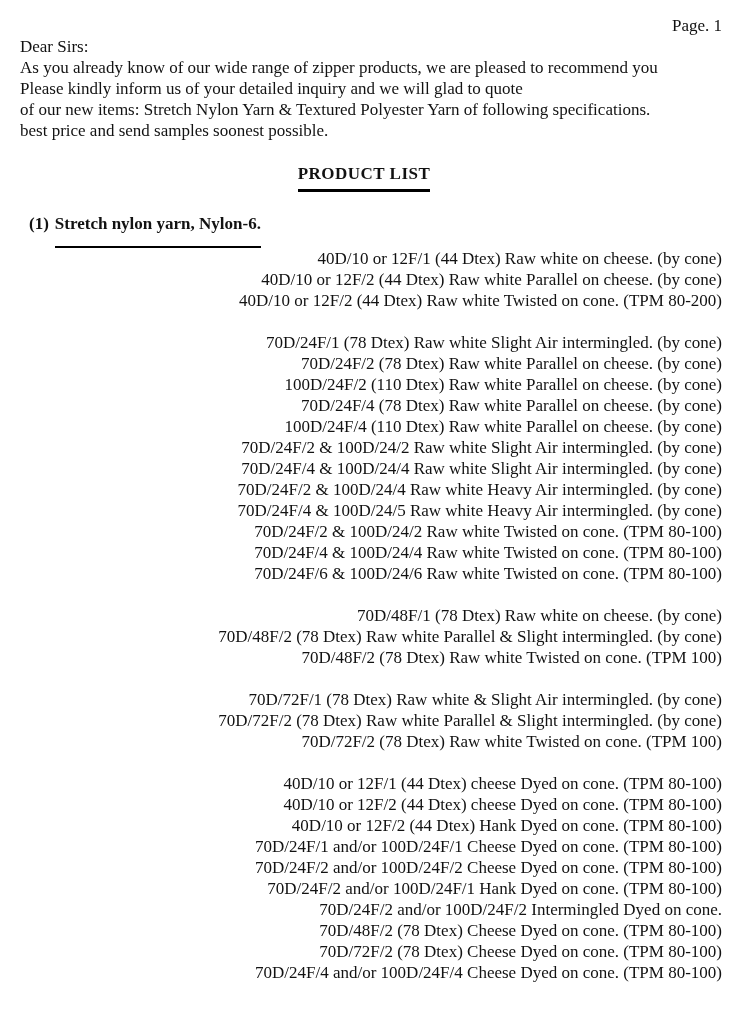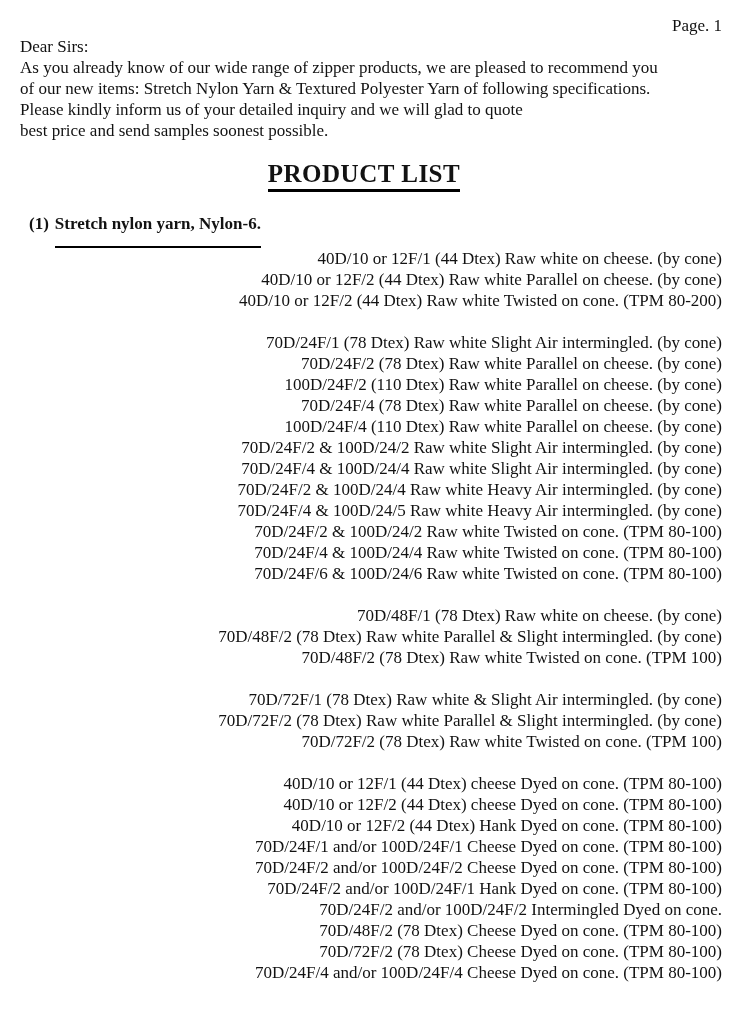--- a/index.html
+++ b/index.html
@@ -26,21 +26,21 @@
   }
   .salutation {
     white-space: nowrap;
   }
   .intro-line {
     white-space: nowrap;
   }
   .doc-title {
     margin: 18px 14px 0 0;
     text-align: center;
-    font-size: 25px;
+    font-size: 17px;
     line-height: 29px;
     font-weight: bold;
     letter-spacing: 0.5px;
   }
   .doc-title .title-text {
     display: inline-block;
     border-bottom: 3px solid #000000;
     padding-bottom: 1px;
   }
   .section-heading {
@@ -72,22 +72,22 @@
 <body>
 
 <div class="page">
 
   <div class="page-number">Page. 1</div>
 
   <div class="salutation">Dear Sirs:</div>
 
   <div class="intro">
       <div class="intro-line">As you already know of our wide range of zipper products, we are pleased to recommend you</div>
+      <div class="intro-line">Please kindly inform us of your detailed inquiry and we will glad to quote</div>
       <div class="intro-line">of our new items: Stretch Nylon Yarn &amp; Textured Polyester Yarn of following specifications.</div>
-      <div class="intro-line">Please kindly inform us of your detailed inquiry and we will glad to quote</div>
       <div class="intro-line">best price and send samples soonest possible.</div>
     </div>
 
   <div class="doc-title">
     <span class="title-text">PRODUCT LIST</span>
   </div>
 
   <div class="section-heading">
     <span class="sec-num">(1)</span><span class="sec-title">Stretch nylon yarn, Nylon-6.</span>
   </div>

